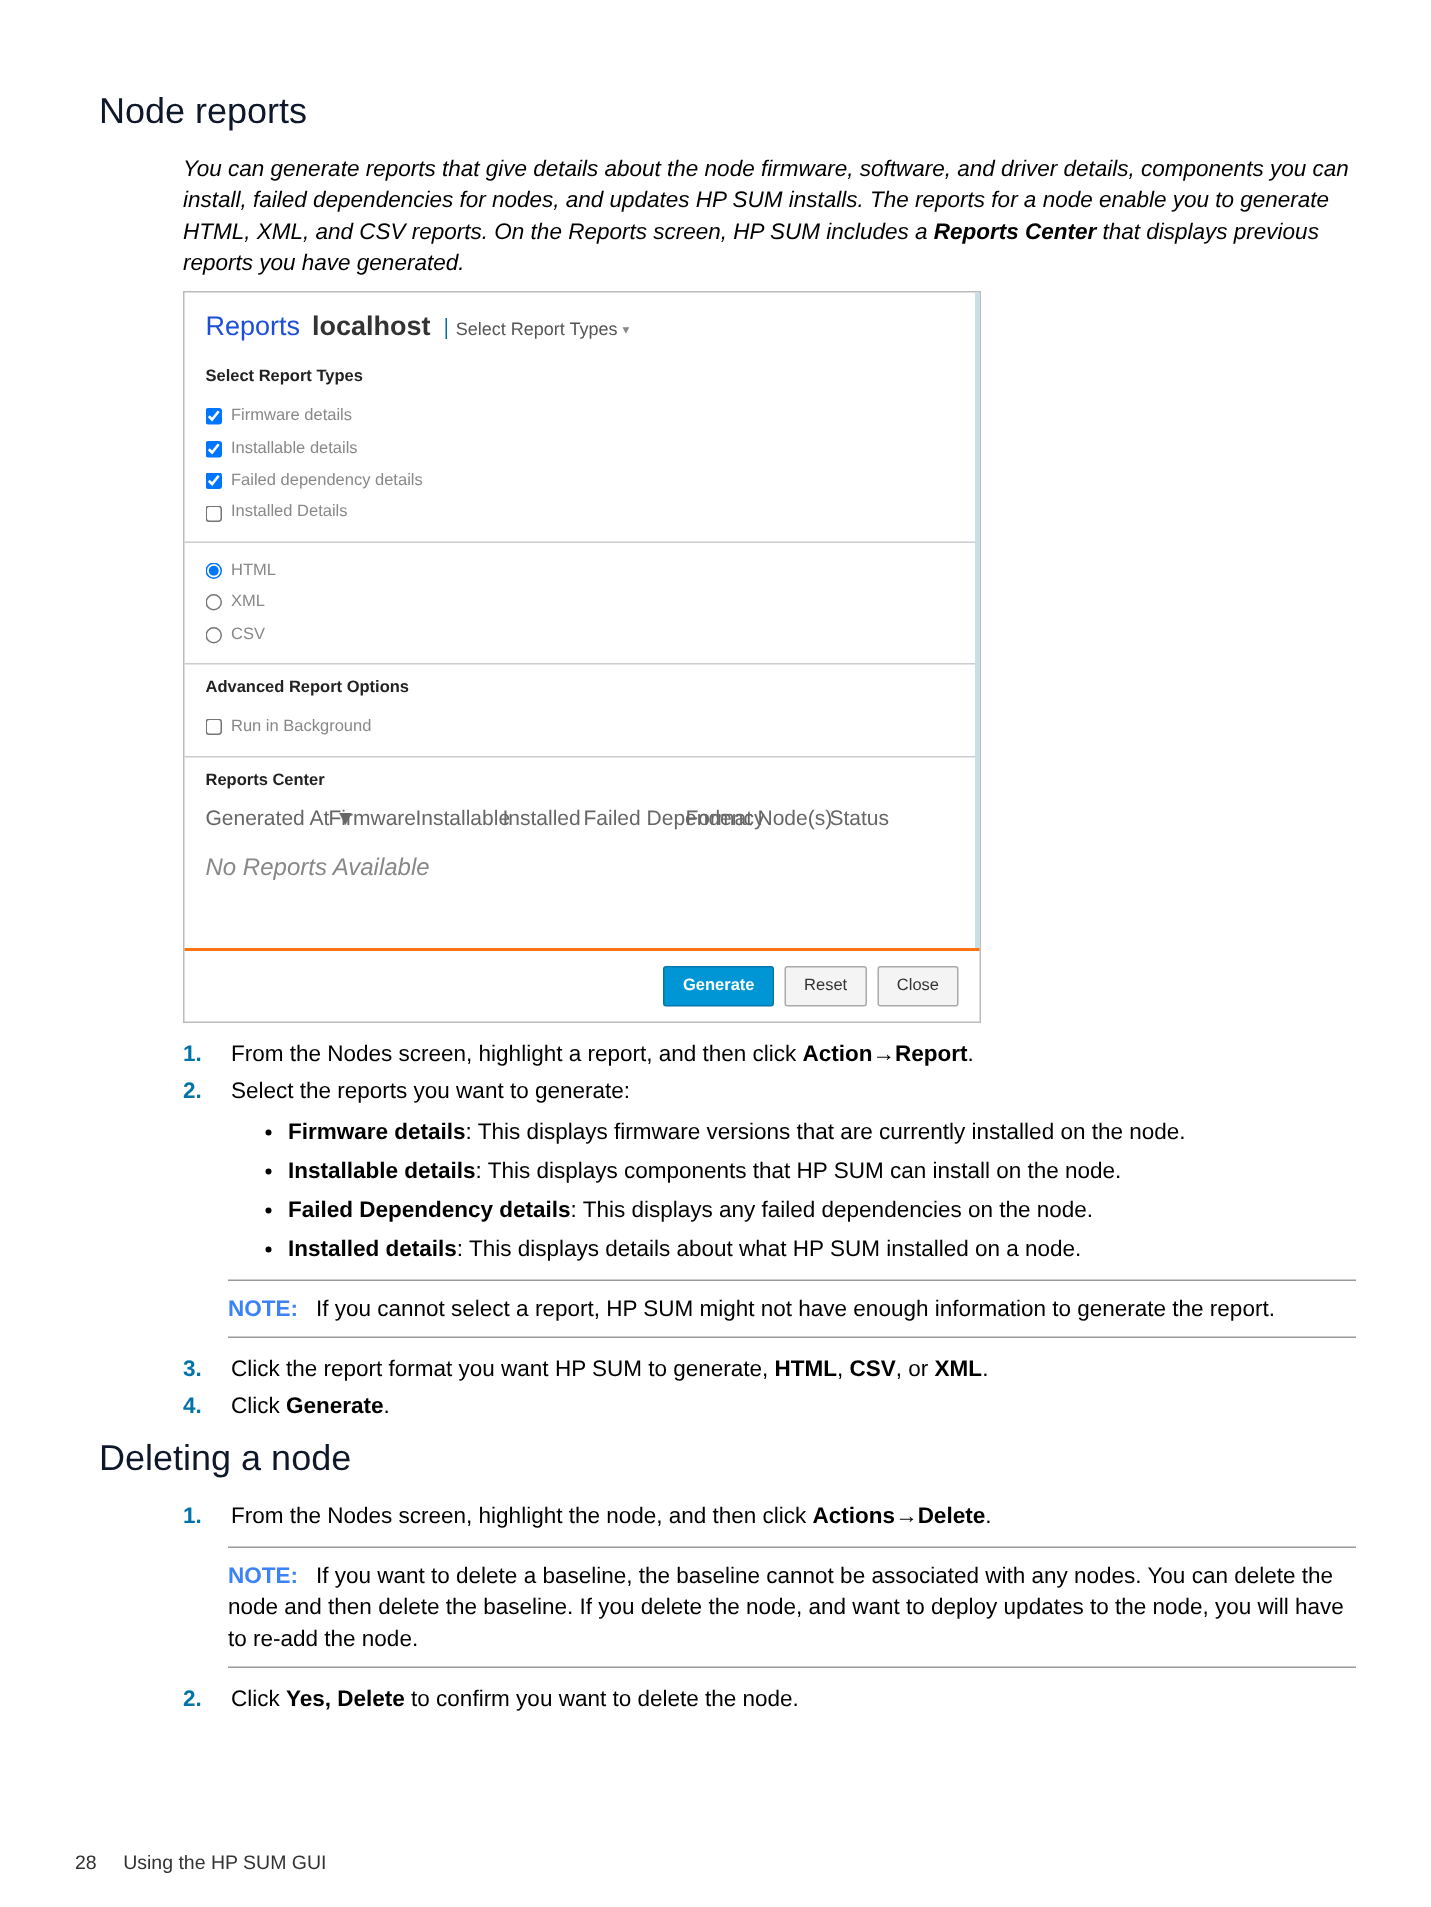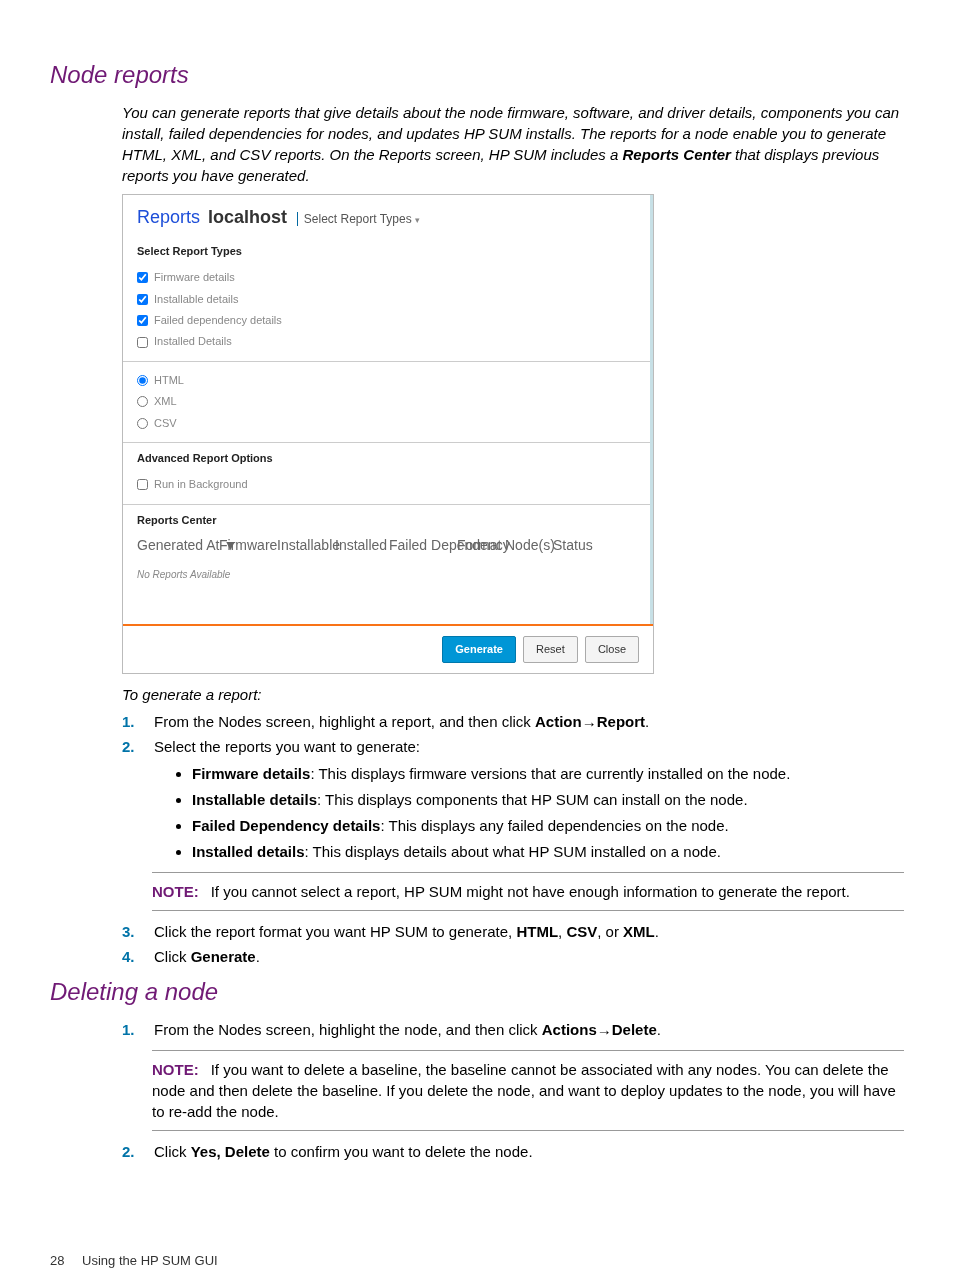--- a/index.html
+++ b/index.html
@@ -5,25 +5,24 @@
     body {
       font-family: Arial, Helvetica, sans-serif;
       font-size: 15px;
       margin: 0;
       padding: 50px 50px 40px 50px;
       color: #000;
       line-height: 1.4;
       width: 854px;
     }
     h2.sec-heading {
-      color: #701a75;
+      color: #0f172a;
       font-weight: 400;
       font-size: 24px;
-      margin: 8px 0 10px 0;
-      font-style: italic;
+      margin: 8px 0 10px 16px;
     }
     .body-indent {
       margin-left: 72px;
     }
     p {
       margin: 6px 0;
       font-style: italic;
     }
     
     .scr {
@@ -96,21 +95,21 @@
       color: #666;
       flex-wrap: nowrap;
     }
     .tbl-hdr span {
       white-space: nowrap;
     }
     .no-reports {
       font-style: italic;
       color: #888;
       padding: 12px 0 34px 0;
-      font-size: 10px;
+      font-size: 16px;
     }
     .scr-footer {
       padding: 10px 14px;
       text-align: right;
       border-top: 2px solid #f97316;
     }
     .scr-btn {
       display: inline-block;
       font-size: 11px;
       padding: 5px 12px;
@@ -152,21 +151,21 @@
     ul.bul li {
       margin: 5px 0;
     }
     .note-box {
       border-top: 1px solid #999;
       border-bottom: 1px solid #999;
       padding: 8px 0;
       margin: 10px 0 10px 30px;
     }
     .note-label {
-      color: #701a75;
+      color: #3b82f6;
       font-weight: 700;
       margin-right: 12px;
     }
     .footer {
       margin-top: 90px;
       font-size: 13px;
       color: #333;
     }
     .footer .pnum {
       margin-right: 14px;
@@ -244,21 +243,20 @@
       <div class="no-reports">No Reports Available</div>
     </div>
 
     <div class="scr-footer">
       <span class="scr-btn primary">Generate</span>
       <span class="scr-btn">Reset</span>
       <span class="scr-btn">Close</span>
     </div>
   </div>
 
-  <p>To generate a report:</p>
 
   <ol class="steps">
     <li>
         <span class="num">1.</span>
         <span class="txt"><span>From the Nodes screen, highlight a report, and then click </span><b>Action</b>→<b>Report</b>.</span>
       </li>
     <li>
         <span class="num">2.</span>
         <span class="txt">Select the reports you want to generate:</span>
       </li>

